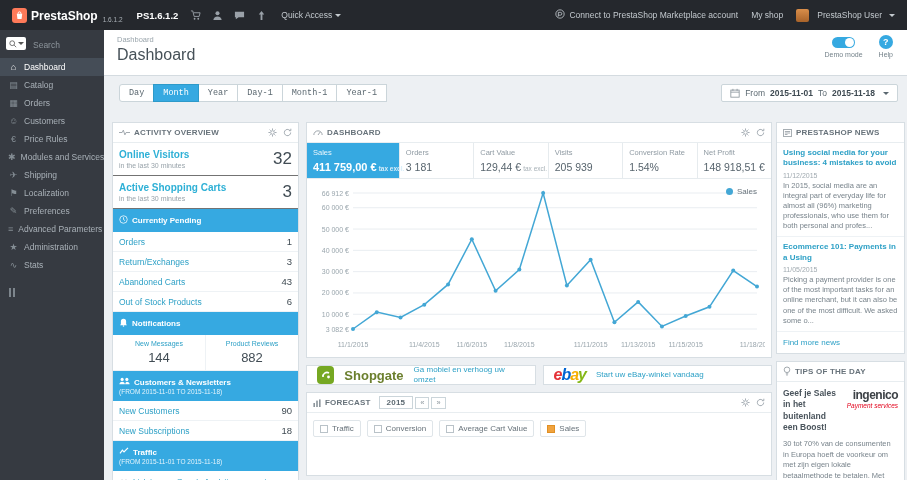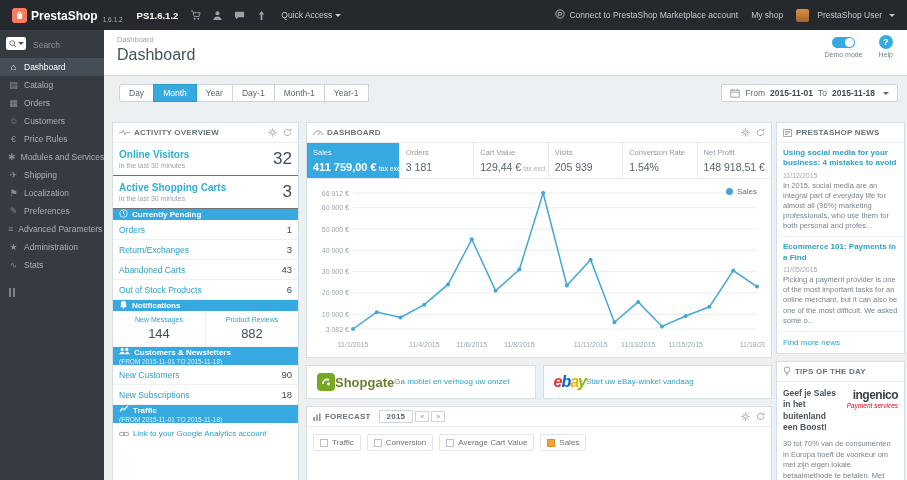--- a/index.html
+++ b/index.html
@@ -1,19 +1,19 @@
 <!DOCTYPE html>
 <html><head>
 <meta charset="utf-8">
 <style>
   *{box-sizing:border-box;margin:0;padding:0}
   html,body{width:907px;height:480px;overflow:hidden}
   body{position:relative;font-family:"Liberation Sans","DejaVu Sans",sans-serif;font-size:9px;color:#4a545c;background:#edf0f3}
   a{text-decoration:none;cursor:pointer}
-  button{font-family:Liberation Sans, sans-serif;cursor:pointer}
+  button{font-family:Liberation Mono, monospace;cursor:pointer}
   .caret{width:0;height:0;border-left:3px solid transparent;border-right:3px solid transparent;border-top:3px solid currentColor;display:inline-block;margin-left:3px;vertical-align:middle}
 
   
   .topbar{position:absolute;top:0;left:0;right:0;height:30px;background:#25282d;display:flex;align-items:center;color:#c6cbd0;z-index:20}
   .brand{display:flex;align-items:flex-end;gap:4px;padding:0 12px;color:#fff;font-size:12px;font-weight:bold;cursor:pointer}
   .brand sup{font-size:6.5px;color:#aab1b7;font-weight:normal;margin-left:1px}
   .logo-box{width:15px;height:15px;border-radius:3px;background:#ff7a59;display:flex;align-items:center;justify-content:center}
   .shopname{color:#fff;font-size:9.5px;font-weight:bold;margin:0 12px 0 2px;cursor:pointer}
   .tb-icons{display:flex;gap:11px;color:#9aa1a8;margin-right:14px}
   .tb-icons span{cursor:pointer;display:flex;align-items:center}
@@ -65,21 +65,21 @@
   .panel-h{height:20px;display:flex;align-items:center;padding:0 6px;border-bottom:1px solid #e8edf0;color:#68737b;font-weight:bold;font-size:8px;letter-spacing:.2px}
   .panel-h .ph-icon{margin-right:4px;color:#8b949b;display:flex}
   .panel-h .tools{margin-left:auto;display:flex;gap:6px;color:#9aa3aa}
   .panel-h .tools span{cursor:pointer;display:flex}
 
   
   .stat{padding:6px;display:flex;justify-content:space-between;border-bottom:1px solid #737373}
   .stat .t{color:#2eb0d6;font-weight:bold;font-size:10px;cursor:pointer}
   .stat .s{color:#98a3aa;font-size:7px;margin-top:2px}
   .stat .v{font-size:17px;color:#414c54}
-  .bluebar{background:#36a9e1;color:#fff;font-weight:bold;font-size:8px;padding:0 6px}
+  .bluebar{background:#36a9e1;color:#fff;font-weight:bold;font-size:8px;padding:6px 6px}
   .bluebar .row1{display:flex;align-items:center;gap:4px}
   .bluebar .sub{font-weight:normal;font-size:6.5px;margin-top:1px;color:#e3f3fb}
   .a-row{display:flex;justify-content:space-between;align-items:center;padding:4px 6px;border-bottom:1px solid #eef2f5;font-size:8.5px}
   .a-row .lbl{color:#2da0c6;cursor:pointer}
   .a-row .val{color:#3f4a52;font-size:9.5px}
   .notif{display:flex;text-align:center;border-bottom:1px solid #eef2f5}
   .notif>div{flex:1;padding:5px 2px;cursor:pointer}
   .notif>div+div{border-left:1px solid #eef2f5}
   .notif .nl{color:#2da0c6;font-size:7px}
   .notif .nv{font-size:13px;color:#414c54;margin-top:3px}
@@ -100,21 +100,21 @@
   .metric.active .ms{color:#d6ecf8}
   .chart-wrap{position:relative;padding:4px 6px 0}
   .chart-legend{position:absolute;top:8px;right:14px;font-size:8px;color:#6b767e;display:flex;align-items:center;gap:4px}
   .chart-legend .dot{width:7px;height:7px;border-radius:50%;background:#43a7d5}
   svg.chart .grid{stroke:#e9edf1;stroke-width:1}
   svg.chart .ytick{font-size:7px;fill:#9aa6ad;text-anchor:end}
   svg.chart .xtick{font-size:7px;fill:#9aa6ad;text-anchor:middle}
 
   
   .promos{display:flex;gap:7px}
-  .promo{flex:1;height:34px;display:flex;align-items:center;padding:0 10px;margin-bottom:7px}
+  .promo{flex:1;height:20px;display:flex;align-items:center;gap:10px;padding:0 10px;margin-bottom:7px}
   .sg-icon{width:18px;height:18px;border-radius:4px;background:#76a822;display:flex;align-items:center;justify-content:center}
   .sg-text{font-size:13px;font-weight:bold;color:#6b7f2d}
   .promo-link{color:#2da0c6;font-size:8px;line-height:1.2}
   .ebay{font-size:16px;font-weight:bold;font-style:italic;letter-spacing:-1px}
 
   
   .forecast{min-height:84px}
   .year-box{border:1px solid #cbd5da;background:#fff;padding:1px 7px;font-size:8px;color:#5b6870;margin-left:8px;cursor:pointer}
   .nav-btn{border:1px solid #cbd5da;background:#fff;font-size:7px;color:#8a949b;padding:1px 4px;margin-left:2px}
   .f-legend{display:flex;gap:6px;padding:7px 6px}
@@ -645,21 +645,21 @@
             </svg>
         </span>
         <span>PRESTASHOP NEWS</span>
       </div>
       <div class="news-art">
         <a class="news-title">Using social media for your business: 4 mistakes to avoid</a>
         <div class="news-date">11/12/2015</div>
         <div class="news-body">In 2015, social media are an integral part of everyday life for almost all (96%) marketing professionals, who use them for both personal and profes...</div>
       </div>
       <div class="news-art">
-        <a class="news-title">Ecommerce 101: Payments in a Find</a>
+        <a class="news-title">Ecommerce 101: Payments in a Using</a>
         <div class="news-date">11/05/2015</div>
         <div class="news-body">Picking a payment provider is one of the most important tasks for an online merchant, but it can also be one of the most difficult. We asked some o...</div>
       </div>
       <a class="news-more">Find more news</a>
     </div>
 
     <div class="panel tips">
       <div class="panel-h">
         <span class="ph-icon">
           <svg width="8" height="10" viewBox="0 0 10 12">

